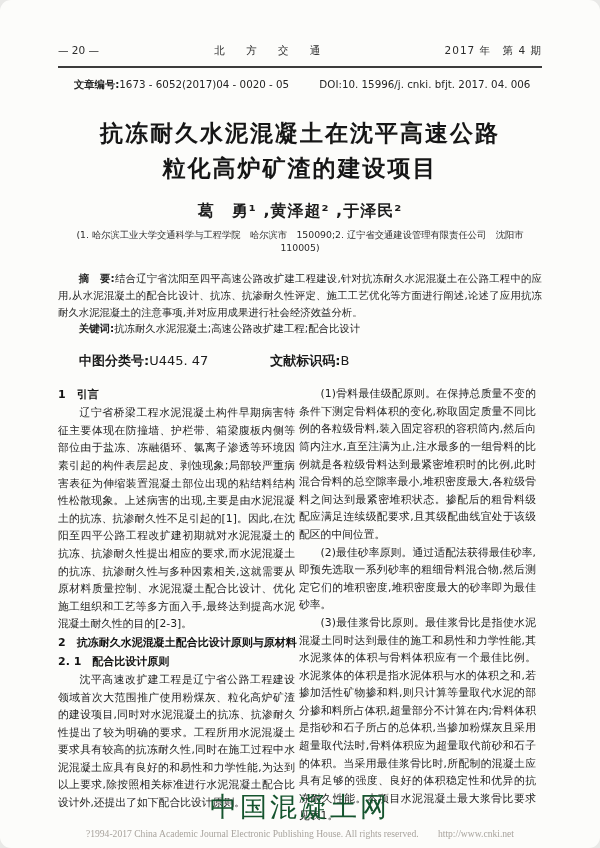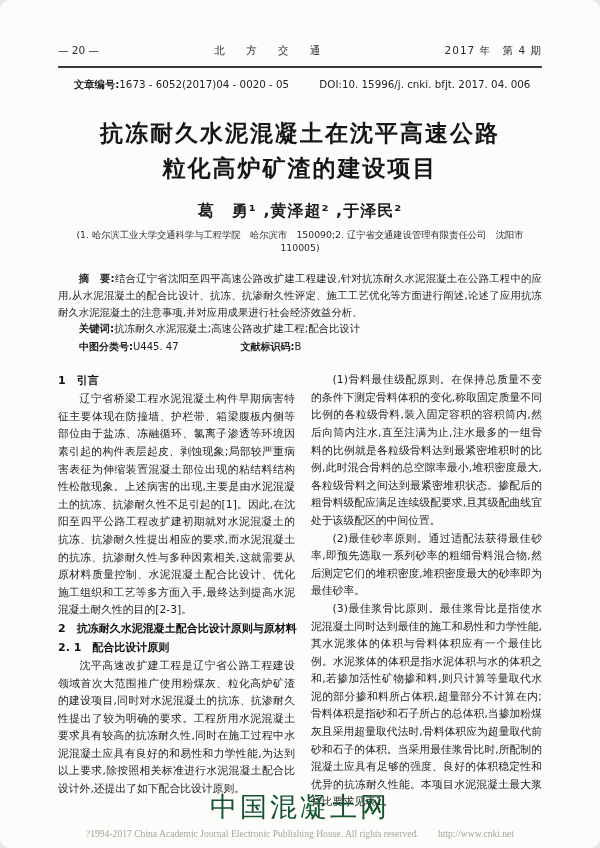--- a/index.html
+++ b/index.html
@@ -70,32 +70,32 @@
   .abstract-block { margin-top: 17px; }
   .abstract-block p {
     font-size: 10.4px;
     line-height: 16.8px;
     text-align: justify;
     text-indent: 2em;
     color: #1f1f1f;
   }
   .abstract-block .lbl { font-weight: 700; }
   .clc-row {
-    margin-top: 1px;
+    margin-top: 15px;
     padding-left: 21px;
-    font-size: 10px;
+    font-size: 13px;
     line-height: 18px;
     display: flex;
   }
   .clc-row .pair2 { margin-left: 62px; }
 
   
   .columns {
     display: flex;
-    gap: 16px;
+    gap: 4px;
     margin-top: 15px;
   }
   .col {
     width: 237px;
     font-size: 10.8px;
     line-height: 17.6px;
     text-align: justify;
     color: #1d1d1d;
   }
   .col h4 {

